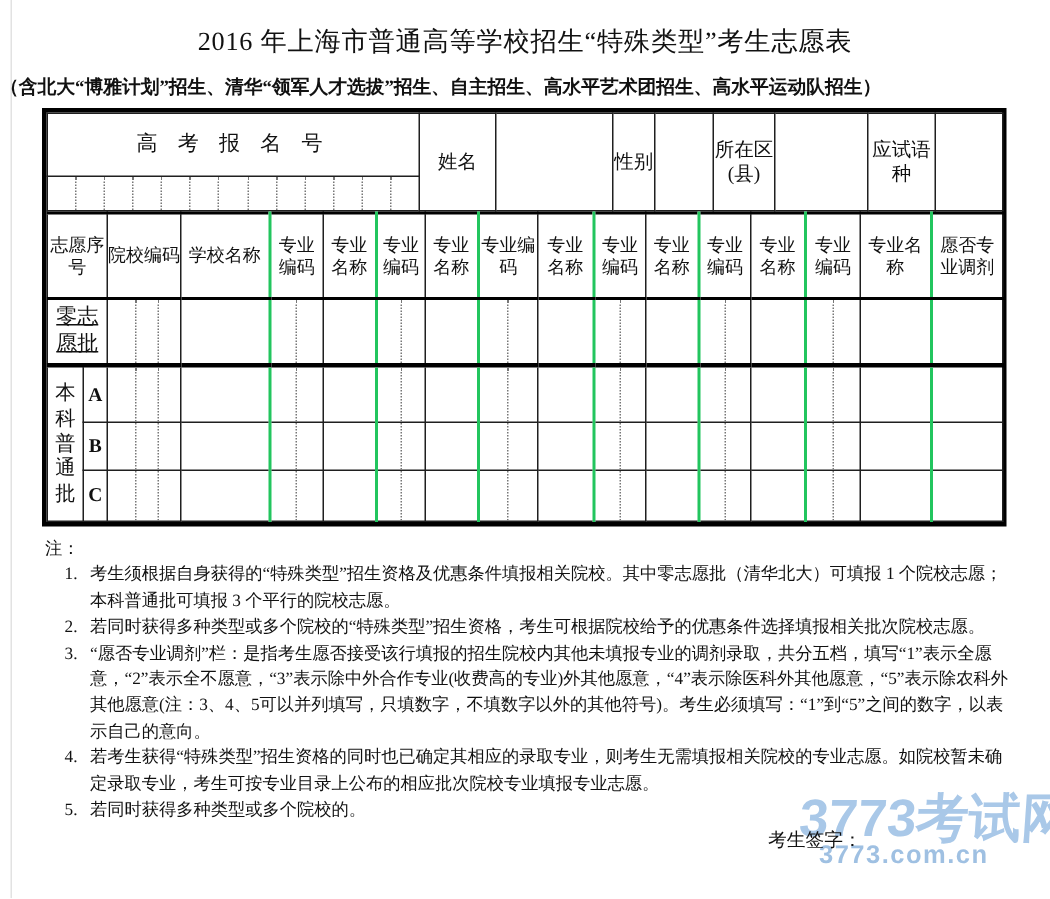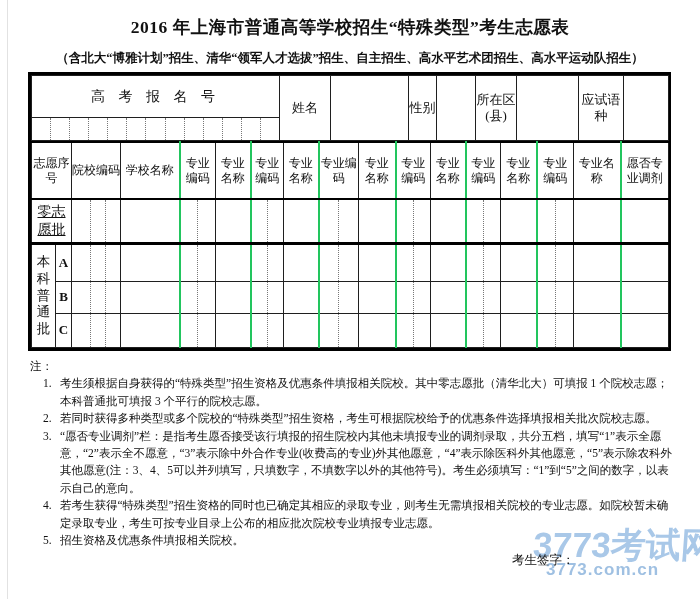--- a/index.html
+++ b/index.html
@@ -1,22 +1,22 @@
 <!DOCTYPE html>
 <html><head>
 <meta charset="utf-8">
 <style>
   html,body{margin:0;padding:0;background:#fff;}
   #page{position:relative;width:700px;height:599px;background:#ffffff;overflow:hidden;
         font-family:"Liberation Serif","DejaVu Serif",serif;color:#111;}
   .scanline{position:absolute;left:7px;top:0;width:1px;height:599px;background:#e2e2e2;}
 
   .title{position:absolute;left:0;top:15px;width:700px;text-align:center;
-         font-size:17.5px;font-weight:bold;letter-spacing:.5px;}
-  .subtitle{position:absolute;left:0;top:50px;width:700px;text-align:center;
+         font-size:17.5px;font-weight:normal;letter-spacing:.5px;}
+  .subtitle{position:absolute;left:0;top:50px;width:700px;
          font-size:12.5px;font-weight:bold;}
 
   .form-table{position:absolute;left:28px;top:72px;width:637px;border:3px solid #000;
               box-sizing:content-box;background:#fff;}
   table{border-collapse:collapse;table-layout:fixed;width:637px;}
   td,th{border:1px solid #1f1f1f;padding:0;text-align:center;vertical-align:middle;
         font-size:12px;font-weight:normal;overflow:hidden;word-break:break-all;line-height:1.25;}
 
   
   .t-top .lbl{font-size:13px;}
@@ -399,21 +399,21 @@
     <div class="note-item">
       <span class="num">3.</span>
       <span class="txt">“愿否专业调剂”栏：是指考生愿否接受该行填报的招生院校内其他未填报专业的调剂录取，共分五档，填写“1”表示全愿意，“2”表示全不愿意，“3”表示除中外合作专业(收费高的专业)外其他愿意，“4”表示除医科外其他愿意，“5”表示除农科外其他愿意(注：3、4、5可以并列填写，只填数字，不填数字以外的其他符号)。考生必须填写：“1”到“5”之间的数字，以表示自己的意向。</span>
     </div>
     <div class="note-item">
       <span class="num">4.</span>
       <span class="txt">若考生获得“特殊类型”招生资格的同时也已确定其相应的录取专业，则考生无需填报相关院校的专业志愿。如院校暂未确定录取专业，考生可按专业目录上公布的相应批次院校专业填报专业志愿。</span>
     </div>
     <div class="note-item">
       <span class="num">5.</span>
-      <span class="txt">招生资格及优惠条件填报相关院校。</span>
+      <span class="txt">若同时获得多种类型或多个院校的。</span>
     </div>
   </div>
 
   <div class="wm1" style="color: rgb(169, 200, 232);">3773考试网</div>
   <div class="wm2" style="color: rgb(159, 192, 226);">3773.com.cn</div>
 
   <div class="sig1">考生签字：</div>
 </div>
 
 </body></html>

